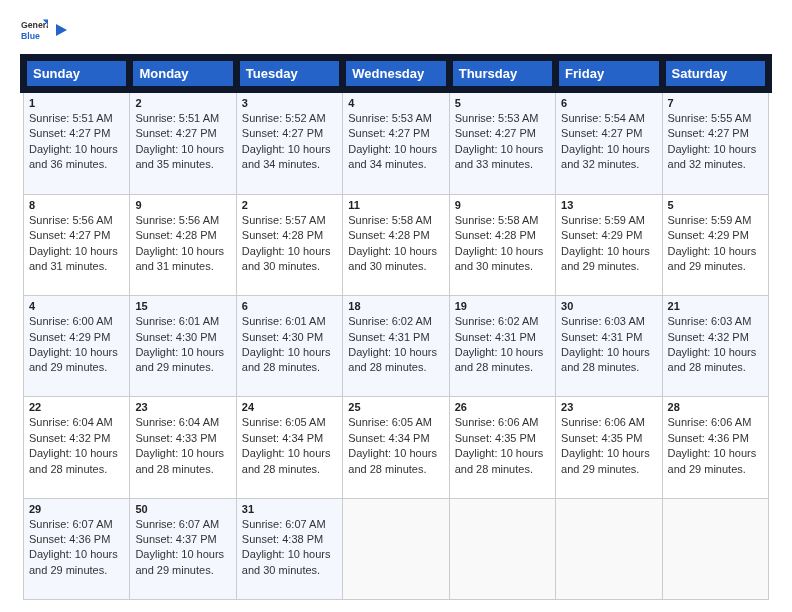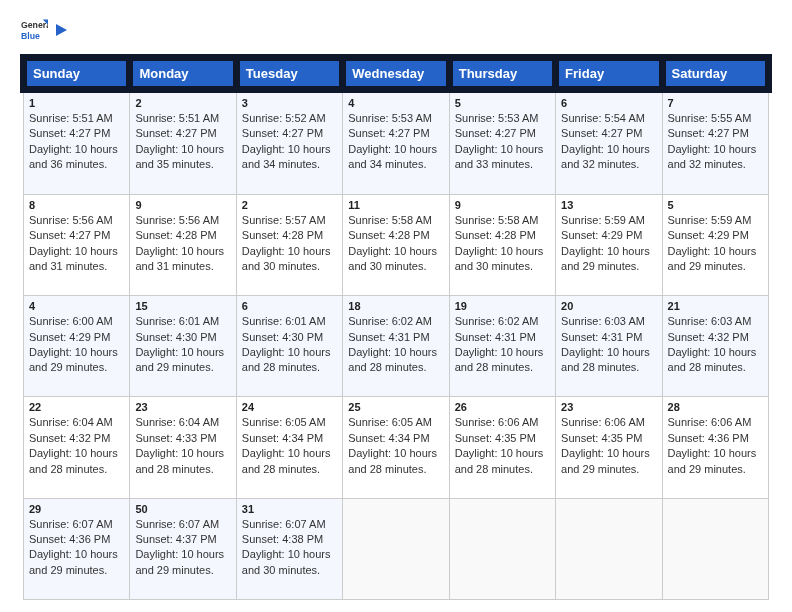--- a/index.html
+++ b/index.html
@@ -213,21 +213,21 @@
           </td>
           <td>
             <span class="day-number">18</span>
             <div class="day-info">Sunrise: 6:02 AM<br>Sunset: 4:31 PM<br>Daylight: 10 hours and 28 minutes.</div>
           </td>
           <td>
             <span class="day-number">19</span>
             <div class="day-info">Sunrise: 6:02 AM<br>Sunset: 4:31 PM<br>Daylight: 10 hours and 28 minutes.</div>
           </td>
           <td>
-            <span class="day-number">20</span>
+            <span class="day-number">30</span>
             <div class="day-info">Sunrise: 6:03 AM<br>Sunset: 4:31 PM<br>Daylight: 10 hours and 28 minutes.</div>
           </td>
           <td>
             <span class="day-number">21</span>
             <div class="day-info">Sunrise: 6:03 AM<br>Sunset: 4:32 PM<br>Daylight: 10 hours and 28 minutes.</div>
           </td>
         </tr>
         <tr>
           <td>
             <span class="day-number">22</span>

